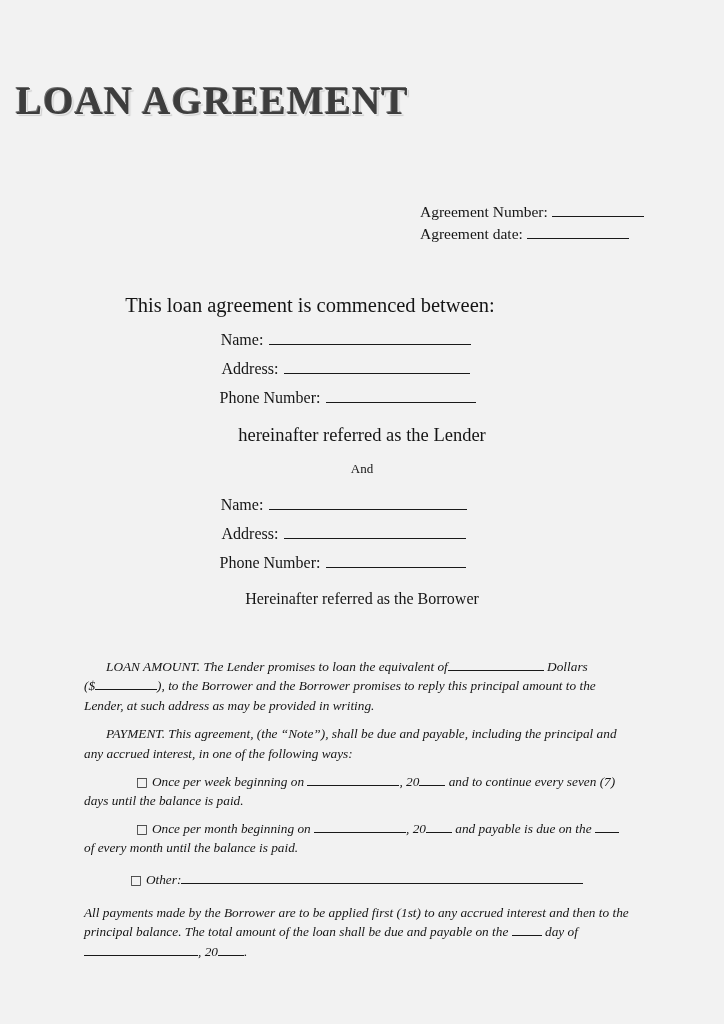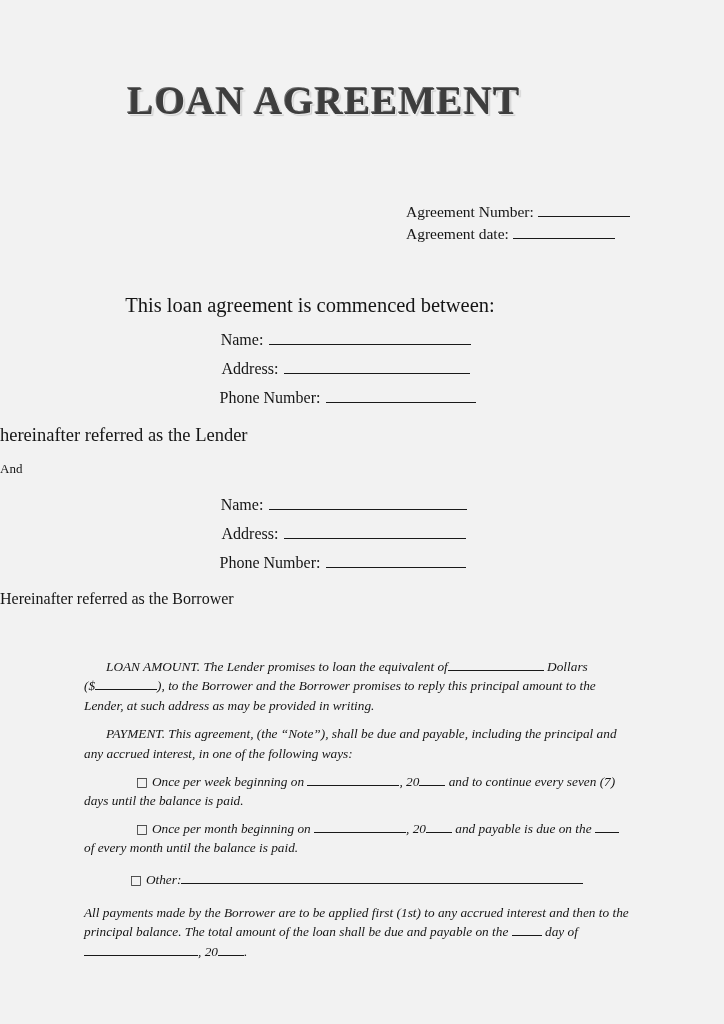--- a/index.html
+++ b/index.html
@@ -20,36 +20,36 @@
     position: relative;
     width: 724px;
     height: 1024px;
     box-sizing: border-box;
   }
 
   
   .doc-title {
     position: absolute;
     top: 78px;
-    left: 0;
+    left: 16px;
     width: 648px;
-    text-align: center;
+    text-align: left;
     font-size: 39px;
     font-weight: bold;
     letter-spacing: 1.2px;
     color: #3d3d3d;
     text-shadow: 1px 1px 0 #e9e9e9, 2px 2px 1px #cfcfcf, -1px -1px 0 #6d6d6d;
     font-family: "Liberation Serif", "DejaVu Serif", serif;
   }
 
   
   .meta-block {
     position: absolute;
     top: 201px;
-    left: 406px;
+    left: 420px;
     font-size: 15.5px;
     line-height: 22px;
   }
   .meta-row {
     white-space: nowrap;
   }
   .meta-label { }
   .rule {
     display: inline-block;
     border-bottom: 1.3px solid #1a1a1a;
@@ -109,21 +109,21 @@
   .party-borrower .fr-phone   .field-rule { width: 140px; }
   .party-borrower .fr-name    { padding-right: 36px; }
   .party-borrower .fr-address { padding-right: 36px; }
   .party-borrower .fr-phone   { padding-right: 38px; }
 
   
   .role-caption {
     position: absolute;
     left: 0;
     width: 724px;
-    text-align: left;
+    text-align: center;
   }
   .caption-lender  { top: 425px; font-size: 18.5px; }
   .caption-and     { top: 461px; font-size: 13px; }
   .caption-borrower{ top: 590px; font-size: 16px; }
 
   
   .body-copy {
     position: absolute;
     top: 657px;
     left: 84px;

